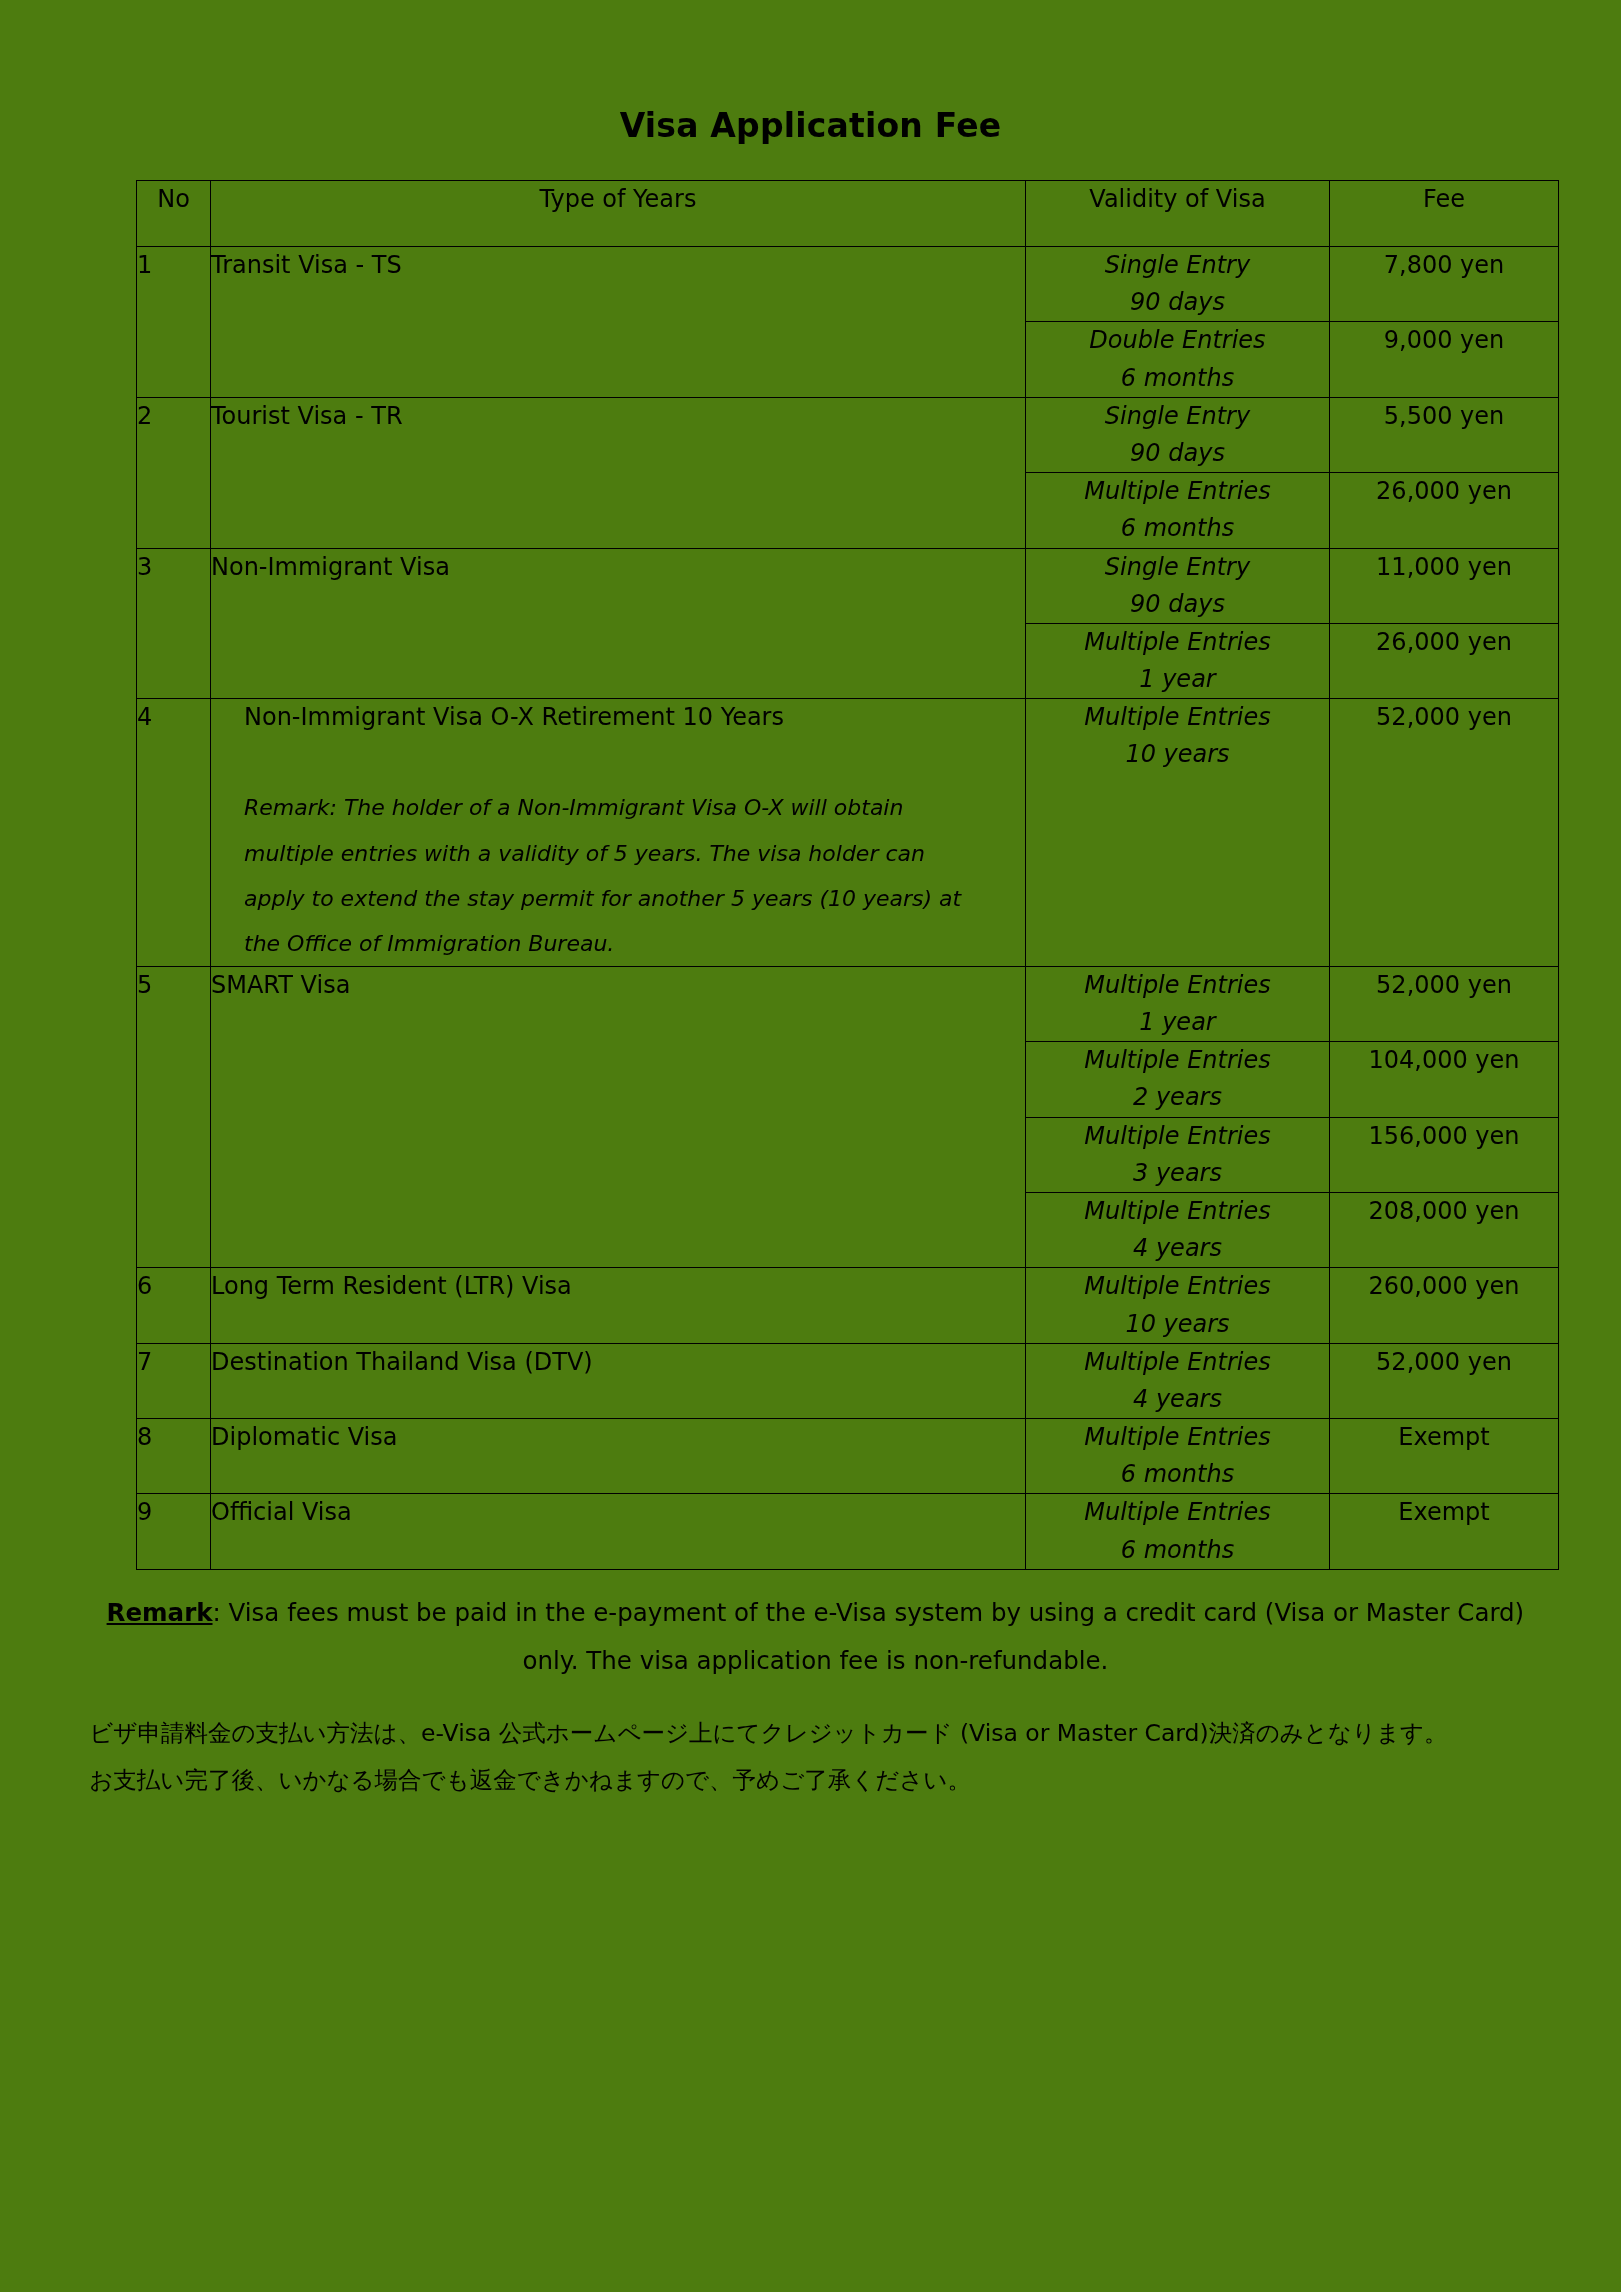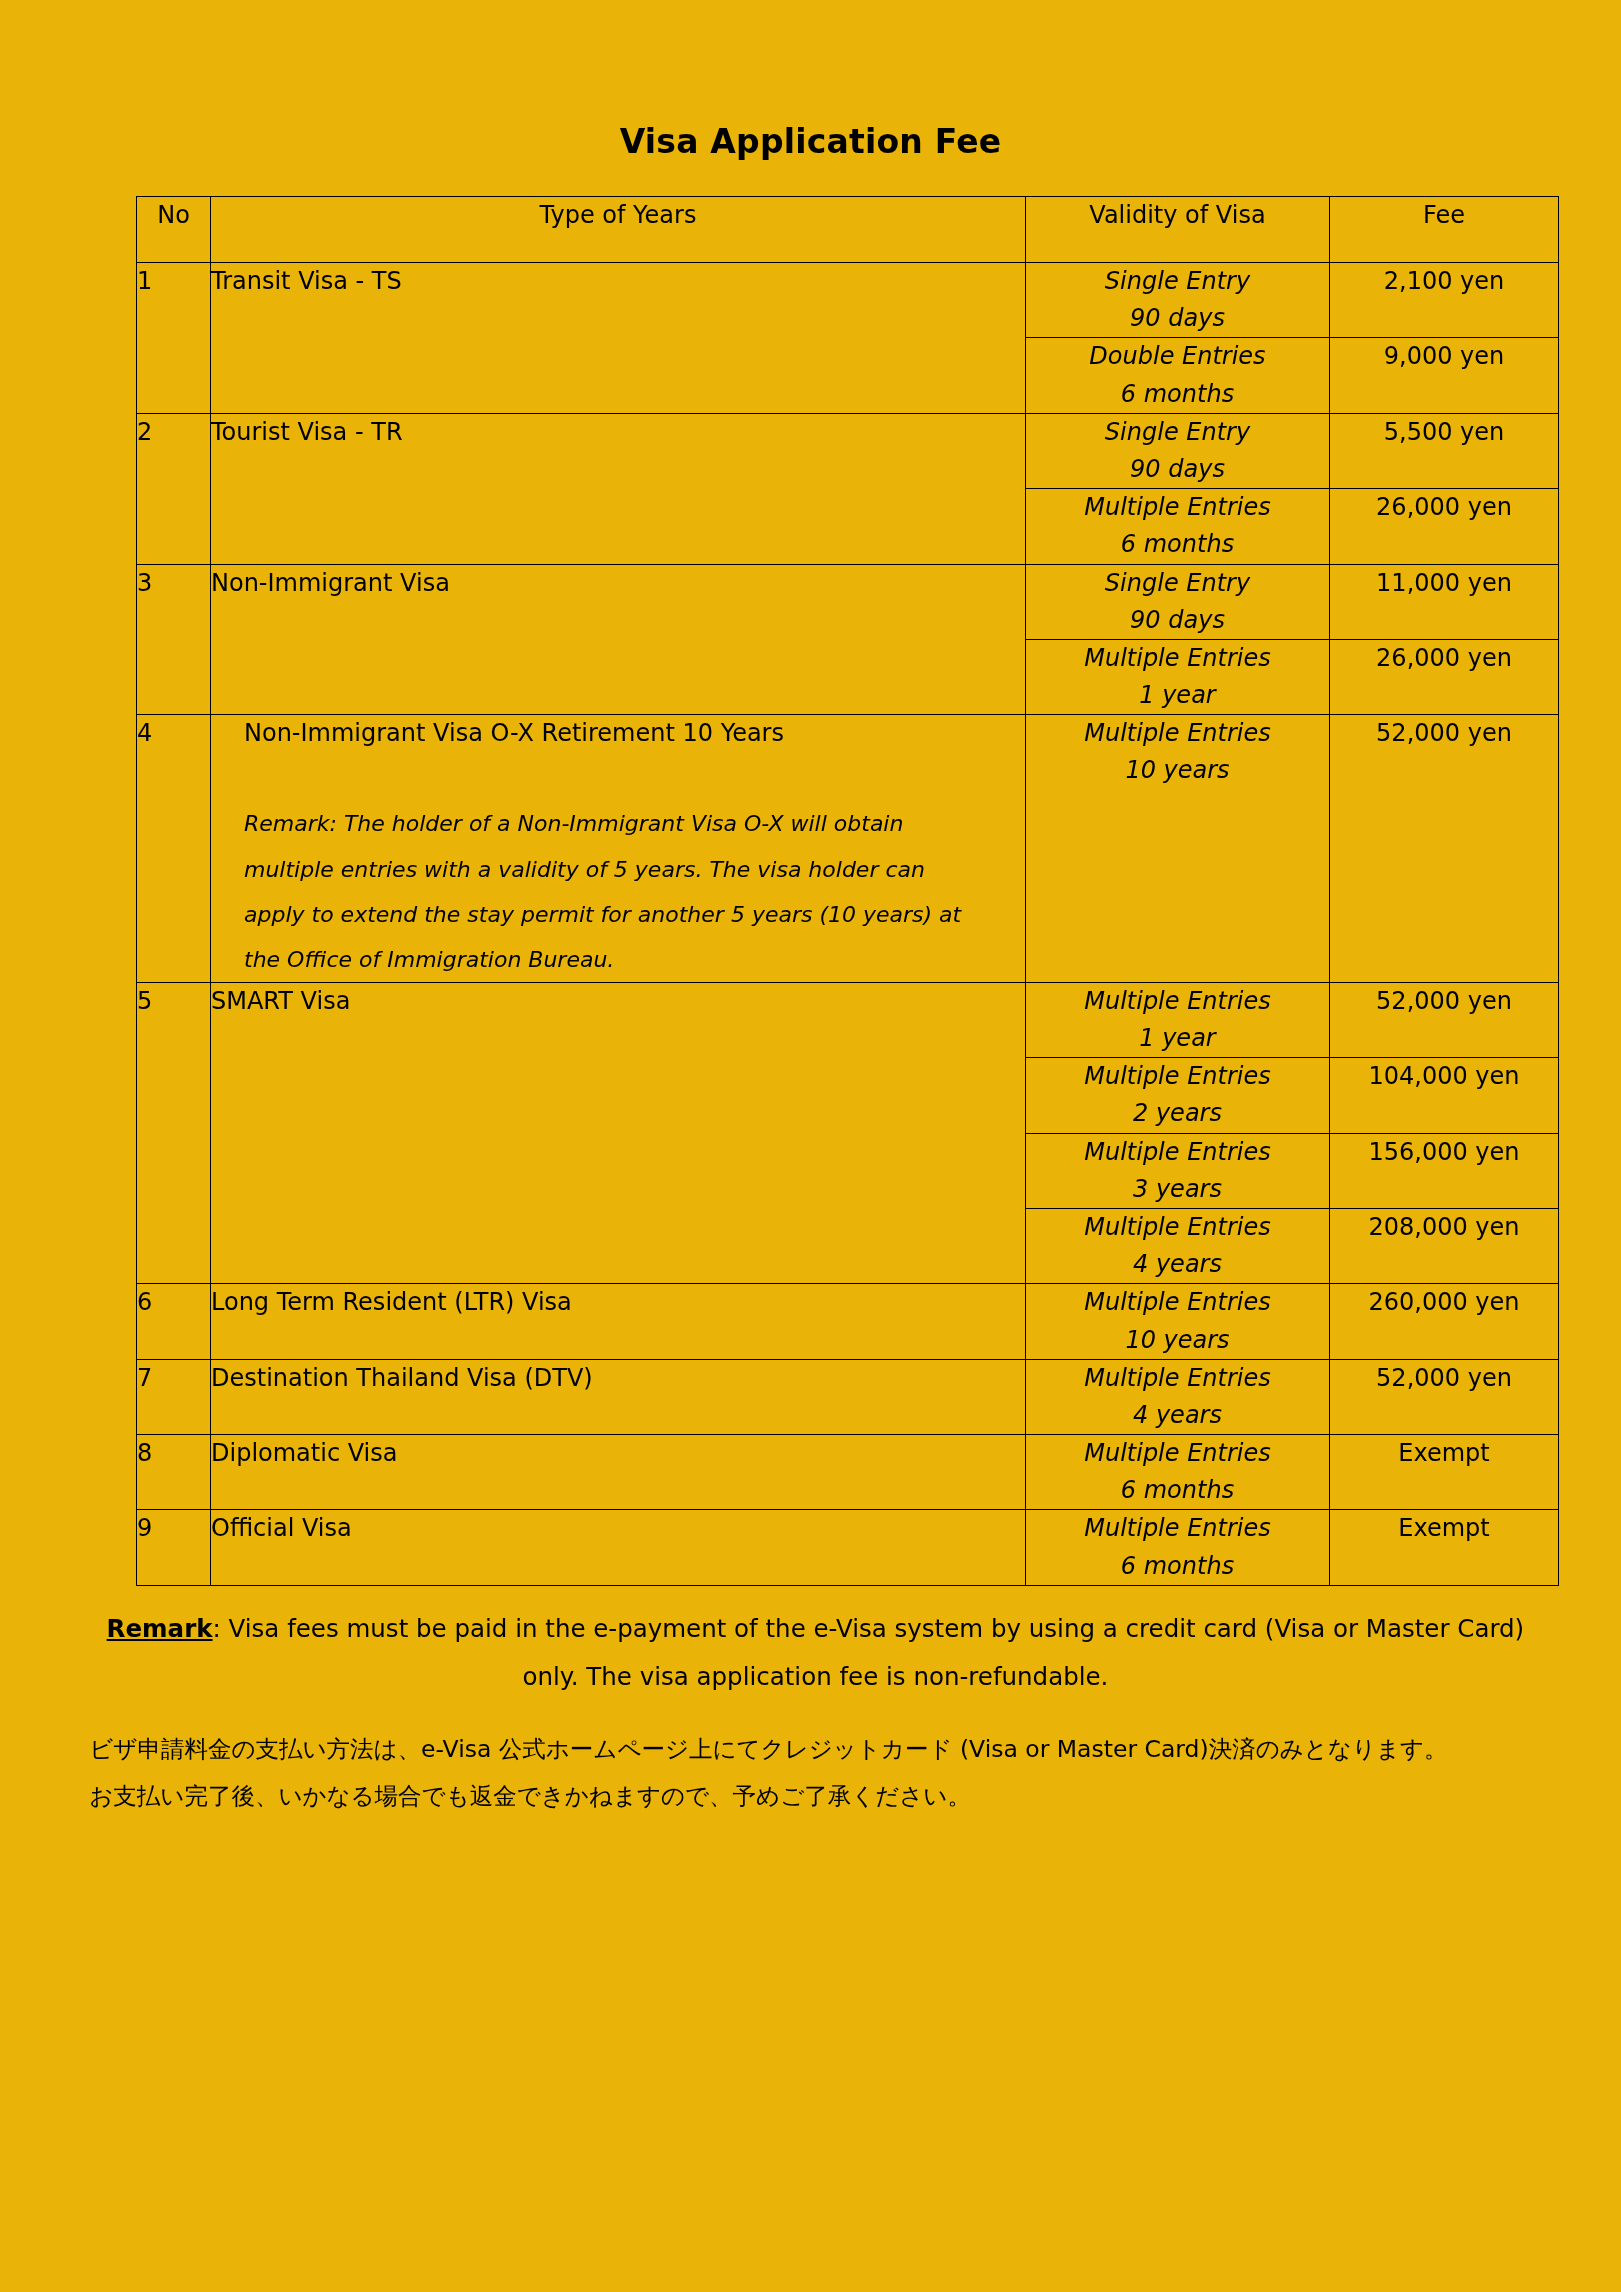--- a/index.html
+++ b/index.html
@@ -12,22 +12,22 @@
     height: 2293px;
     font-family: "DejaVu Sans", "Liberation Sans", sans-serif;
     color: #000000;
     -webkit-font-smoothing: antialiased;
   }
   .page {
     position: relative;
     width: 1621px;
     height: 2293px;
     box-sizing: border-box;
-    padding: 16px;
-    background: #eab308;
+    padding: 0;
+    background: #4d7c0f;
   }
   .doc-title {
     text-align: center;
     font-size: 33px;
     font-weight: bold;
     letter-spacing: 0.2px;
     margin: 0;
     padding-top: 106px;
     padding-bottom: 0;
     font-family: "DejaVu Sans", "Liberation Sans", sans-serif;
@@ -149,21 +149,21 @@
         </tr>
       </thead>
       <tbody id="table-body">
           <tr>
             <td class="no-cell" rowspan="2">1</td>
             <td class="type-cell" rowspan="2"><span>Transit Visa - TS</span></td>
             <td class="validity-cell">
               <span class="validity-line">Single Entry</span>
               <span class="validity-line">90 days</span>
             </td>
-            <td class="fee-cell">2,100 yen</td>
+            <td class="fee-cell">7,800 yen</td>
           </tr>
           <tr>
             <td class="validity-cell">
               <span class="validity-line">Double Entries</span>
               <span class="validity-line">6 months</span>
             </td>
             <td class="fee-cell">9,000 yen</td>
           </tr>
           <tr>
             <td class="no-cell" rowspan="2">2</td>

